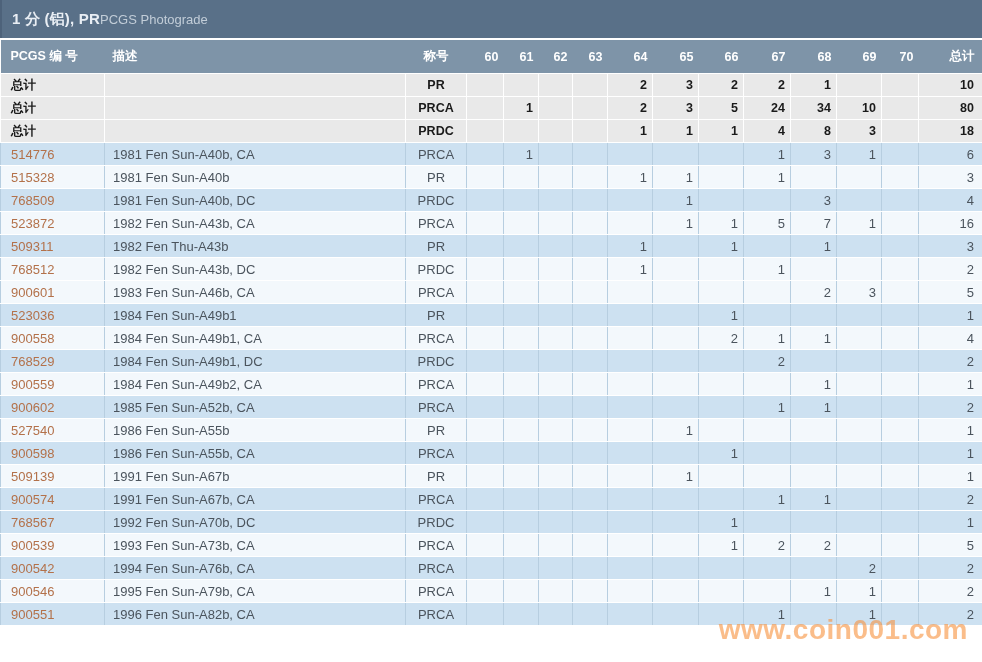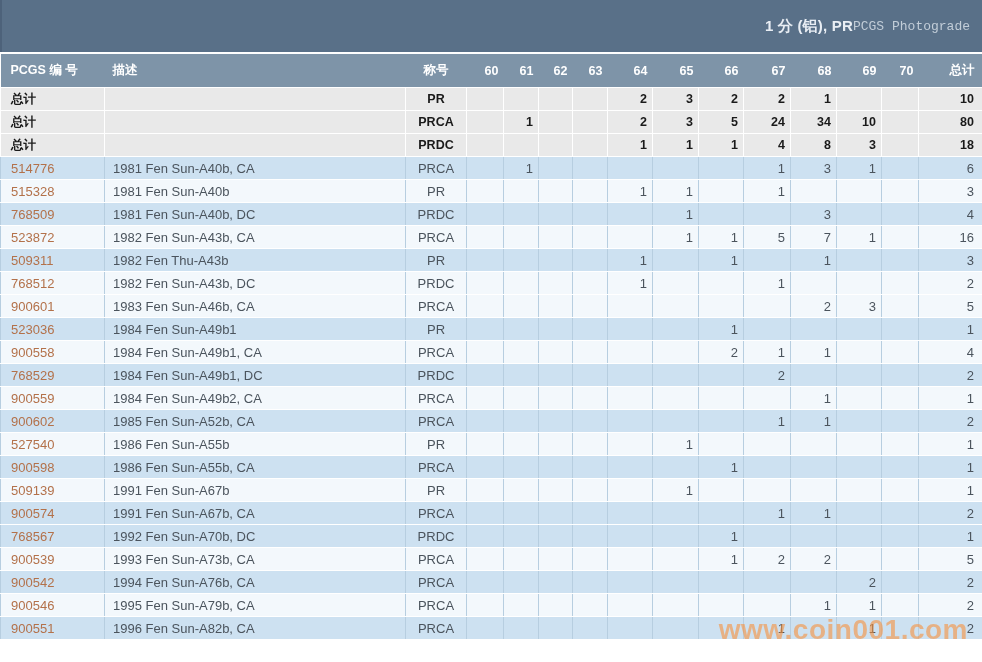--- a/index.html
+++ b/index.html
@@ -17,30 +17,30 @@
     --totals-text:#1a1a1a;
   }
   *{box-sizing:border-box;}
   html,body{margin:0;padding:0;}
   body{
     width:982px;height:662px;overflow:hidden;position:relative;
     background:#ffffff;
     font-family:"Liberation Sans","DejaVu Sans",sans-serif;
   }
   .titlebar{
-    height:52px;background:var(--title-bar-bg);
-    display:flex;align-items:center;justify-content:flex-end;
+    height:38px;background:var(--title-bar-bg);
+    display:flex;align-items:center;justify-content:flex-start;
     padding:0 12px 0 10px;
     border-left:2px solid #4d627a;
   }
   .titlebar .page-title{
     color:var(--title-text);font-size:15px;font-weight:bold;letter-spacing:.2px;
   }
   .titlebar .brand{
-    color:var(--brand-text);font-size:13px;font-weight:normal;font-family:Liberation Mono, monospace;
+    color:var(--brand-text);font-size:13px;font-weight:normal;
   }
   table{
     border-collapse:collapse;table-layout:fixed;width:982px;margin-top:2px;
   }
   th{
     background:var(--header-row-bg);color:#ffffff;
     font-size:12.5px;font-weight:bold;height:23px;padding:8px 5px;
     white-space:nowrap;overflow:hidden;
   }
   td{

